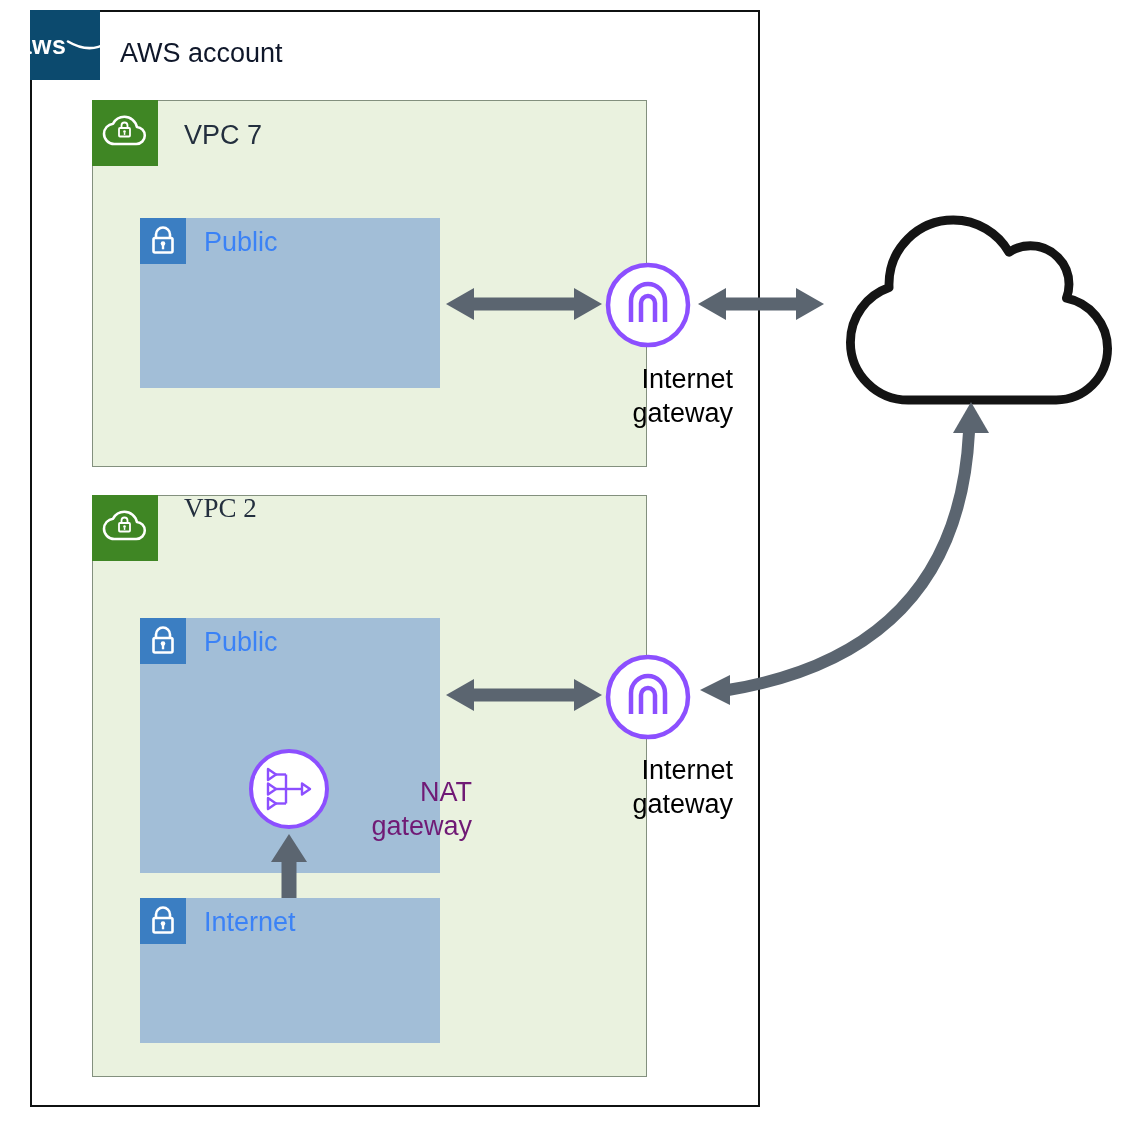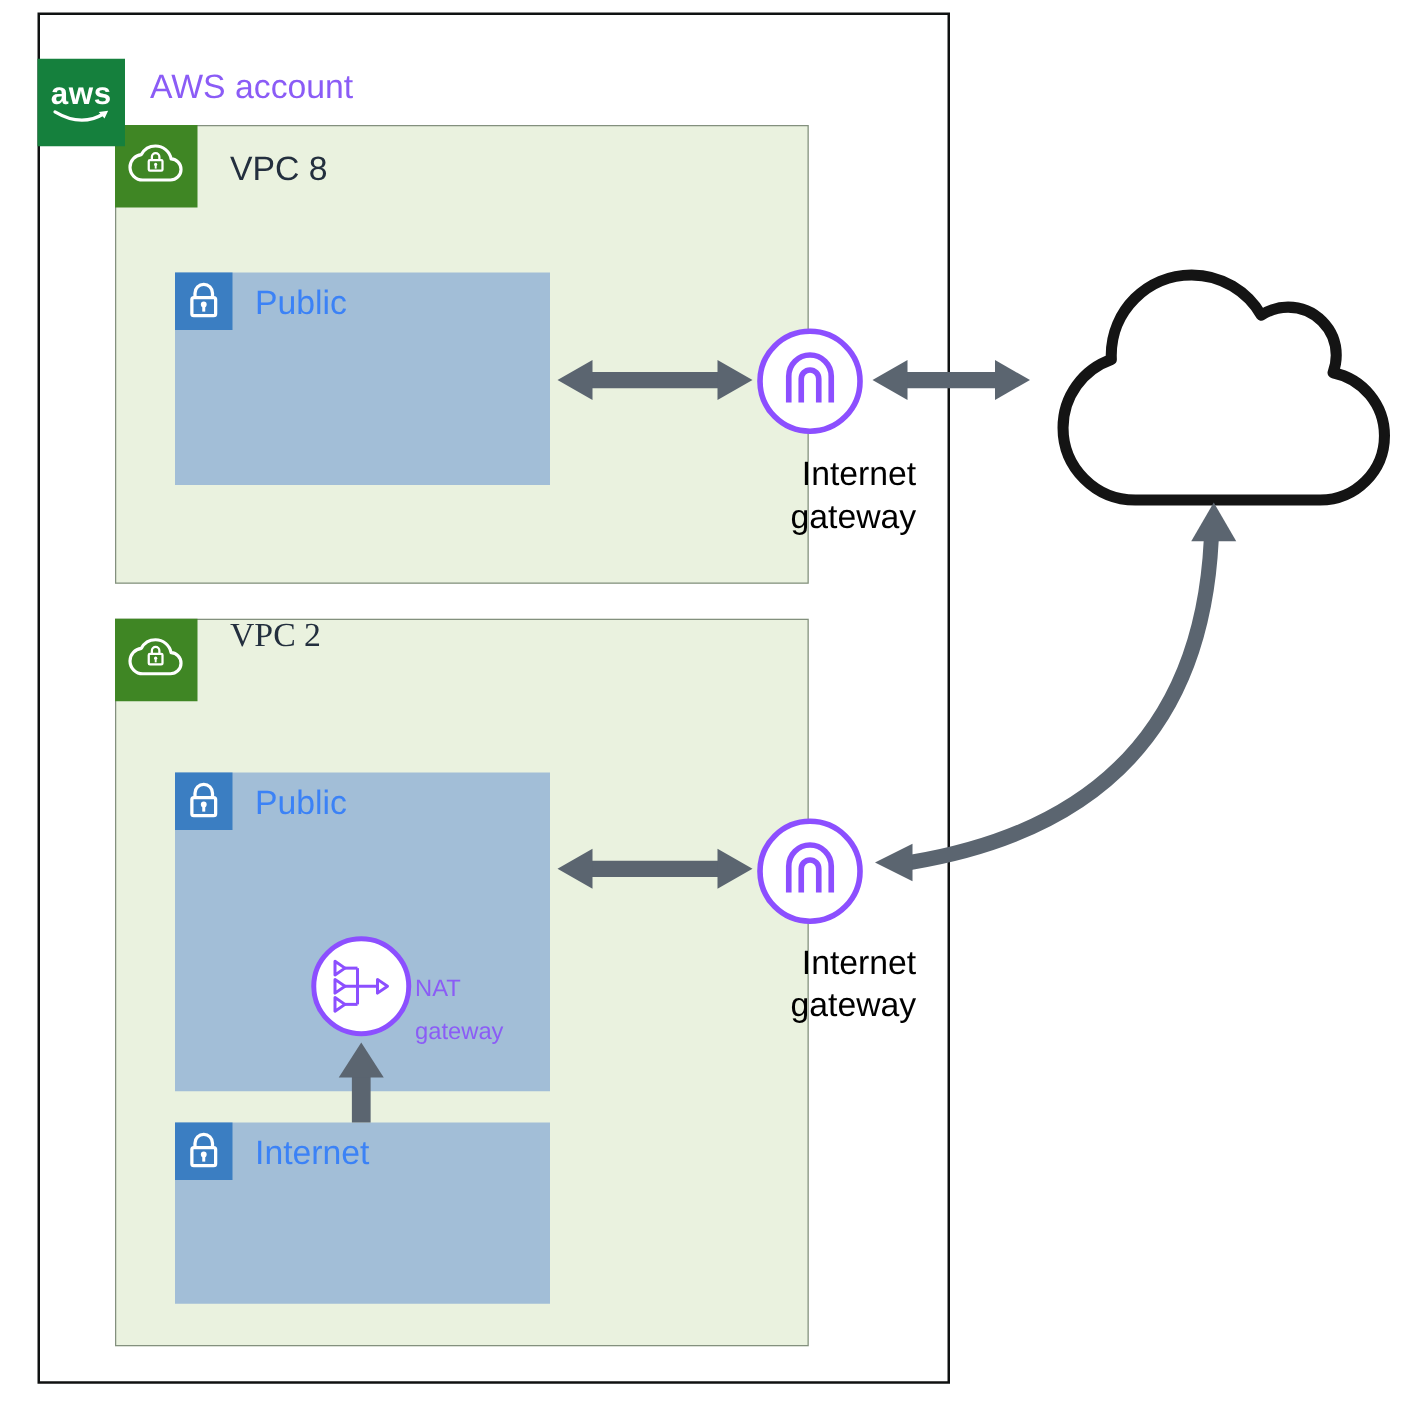--- a/index.html
+++ b/index.html
@@ -2,23 +2,23 @@
 <html><head>
 <meta charset="utf-8">
 <style>
   html,body{margin:0;padding:0;}
   body{font-family:"Liberation Sans","DejaVu Sans",sans-serif;background:#ffffff;}
   #canvas{position:relative;width:1130px;height:1136px;background:#fff;overflow:hidden;}
   .abs{position:absolute;}
   svg{overflow:visible;display:block;}
 
   #account-box{left:30px;top:10px;width:726px;height:1093px;border:2px solid #0f1111;z-index:1;background:#fff;}
-  #aws-logo{left:30px;top:10px;width:70px;height:70px;background:#15803d;z-index:7;display:flex;flex-direction:column;align-items:center;justify-content:center;margin-top:37px;}
+  #aws-logo{left:30px;top:10px;width:70px;height:70px;background:#0c4a6e;z-index:7;display:flex;flex-direction:row;align-items:center;justify-content:center;}
   #aws-logo .aws-text{color:#fff;font-size:25px;font-weight:bold;line-height:23px;letter-spacing:.5px;}
-  #account-label{left:120px;top:38px;font-size:27px;color:#8b5cf6;z-index:7;white-space:nowrap;margin-top:16px;}
+  #account-label{left:120px;top:38px;font-size:27px;color:#0f172a;z-index:7;white-space:nowrap;}
 
   .vpc-box{width:553px;background:#EAF2DF;border:1px solid #83907E;z-index:2;}
   #vpc1-box{left:92px;top:100px;height:365px;}
   #vpc2-box{left:92px;top:495px;height:580px;}
   .vpc-icon{width:66px;height:66px;background:#3F8624;z-index:4;}
   #vpc1-icon{left:92px;top:100px;}
   #vpc2-icon{left:92px;top:495px;}
   .vpc-label{font-size:27px;color:#232F3E;z-index:4;white-space:nowrap;}
   #vpc1-label{left:184px;top:120px;}
   #vpc2-label{left:184px;top:493px;font-family:Liberation Serif, serif;}
@@ -37,21 +37,21 @@
   #priv-label{left:204px;top:907px;}
 
   #arrows{left:0;top:0;z-index:5;pointer-events:none;}
   .gw{z-index:6;}
   #igw1{left:604px;top:261px;}
   #igw2{left:604px;top:653px;}
   #natgw{left:247px;top:747px;}
   .gw-label{width:170px;text-align:right;font-size:27px;line-height:34px;color:#000;z-index:6;}
   #igw1-label{left:563px;top:362px;}
   #igw2-label{left:563px;top:753px;}
-  #nat-label{left:332px;top:775px;width:140px;text-align:left;font-size:19px;line-height:34px;color:#8b5cf6;z-index:6;}
+  #nat-label{left:332px;top:775px;width:140px;text-align:right;font-size:27px;line-height:34px;color:#701a75;z-index:6;}
   #cloud{left:846px;top:220px;z-index:2;}
 </style>
 </head>
 <body>
 
 <div id="canvas">
 
   <div id="account-box" class="abs"></div>
   <div id="aws-logo" class="abs">
     <span class="aws-text">aws</span>
@@ -69,21 +69,21 @@
         <path d="M19.35 10.04A7.49 7.49 0 0 0 12 4C9.11 4 6.6 5.64 5.35 8.04A5.994 5.994 0 0 0 0 14c0 3.31 2.69 6 6 6h13c2.76 0 5-2.24 5-5 0-2.64-2.05-4.78-4.65-4.96z" fill="none" stroke="#fff" stroke-width="1.5" stroke-linejoin="round"></path>
       </g>
       <g fill="none" stroke="#fff" stroke-width="1.8">
         <rect x="27" y="28" width="11" height="8.5" rx="1"></rect>
         <path d="M29.5 28 v-2.5 a3 3 0 0 1 6 0 V28"></path>
       </g>
       <circle cx="32.5" cy="31.5" r="1.3" fill="#fff"></circle>
       <rect x="31.8" y="32.3" width="1.5" height="2.6" fill="#fff"></rect>
     </svg>
   </div>
-  <div id="vpc1-label" class="abs vpc-label">VPC 8</div>
+  <div id="vpc1-label" class="abs vpc-label">VPC 7</div>
 
   <div id="pub1-box" class="abs subnet-box"></div>
   <div id="pub1-icon" class="abs subnet-icon">
     <svg width="46" height="46" viewBox="0 0 46 46">
       <path d="M16 20 v-3.5 a7 7 0 0 1 14 0 V20" fill="none" stroke="#fff" stroke-width="2.6"></path>
       <rect x="13.5" y="20" width="19" height="14.5" rx="1.5" fill="none" stroke="#fff" stroke-width="2.6"></rect>
       <circle cx="23" cy="25.5" r="2.3" fill="#fff"></circle>
       <rect x="21.8" y="26.5" width="2.4" height="4.8" fill="#fff"></rect>
     </svg>
   </div>

